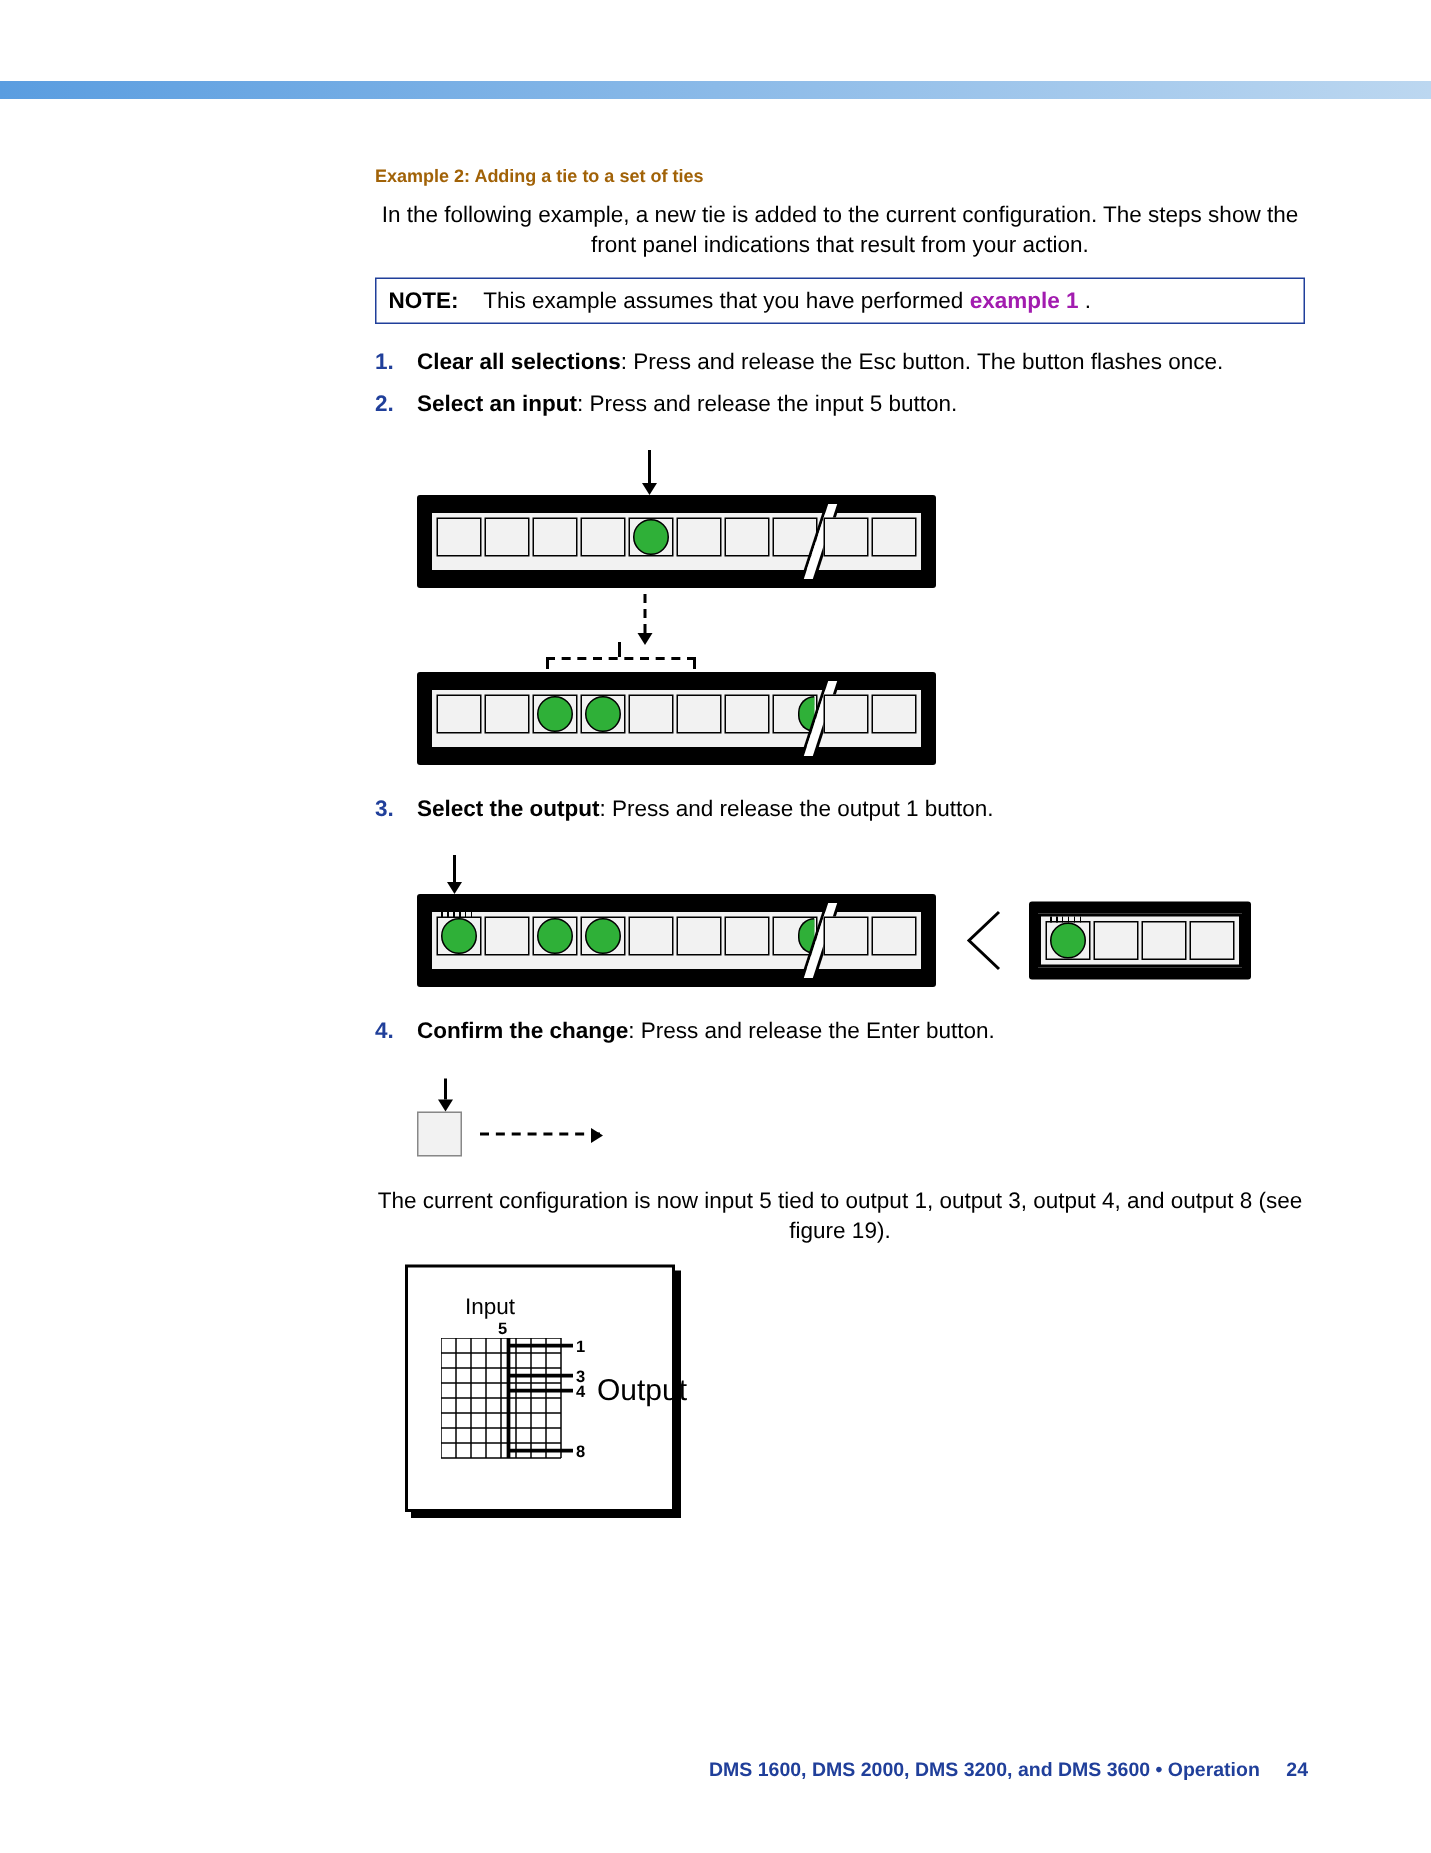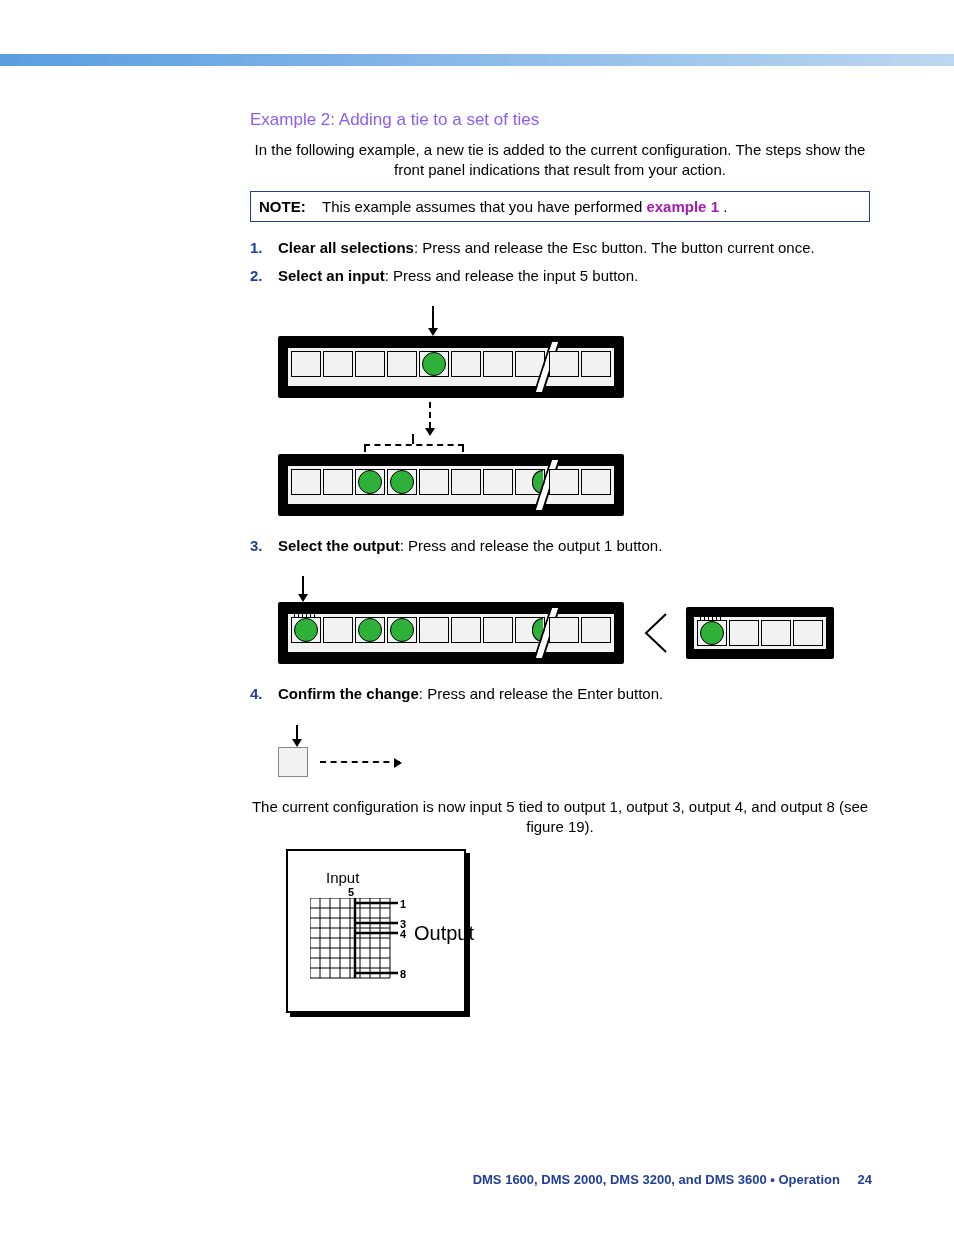--- a/index.html
+++ b/index.html
@@ -20,23 +20,23 @@
     height: 12px;
     background: linear-gradient(to right, #5a9de0 0%, #bcd7f0 100%);
   }
   .content {
     position: absolute;
     left: 250px;
     top: 110px;
     width: 620px;
   }
   .heading {
-    color: #8b5cf6;
-    font-weight: normal;
-    font-size: 17px;
+    color: #a16207;
+    font-weight: bold;
+    font-size: 12px;
     margin-bottom: 10px;
   }
   .para {
     line-height: 1.35;
     margin-bottom: 10px;
     text-align: center;
   }
   .note-box {
     border: 1.5px solid #203f9a;
     padding: 6px 8px;
@@ -180,21 +180,21 @@
     <span class="bold">NOTE:</span>
     <span>&nbsp;&nbsp;</span>
     <span>This example assumes that you have performed </span>
     <span class="link-blue">example 1</span>
     <span>.</span>
   </div>
 
   <ol class="steps">
     <li>
       <span class="num">1.</span>
-      <span class="bold">Clear all selections</span><span>: Press and release the Esc button. The button current once.</span>
+      <span class="bold">Clear all selections</span><span>: Press and release the Esc button. The button flashes once.</span>
     </li>
     <li>
       <span class="num">2.</span>
       <span class="bold">Select an input</span><span>: Press and release the input 5 button.</span>
     </li>
   </ol>
 
   <div class="diagram-block">
     
     <div style="position:relative;height:30px;width:340px;">
@@ -314,21 +314,21 @@
       </div>
     </div>
     <div class="row-flex" style="gap:12px;">
       <div class="single-slot"></div>
       <div class="dash-arrow-r"></div>
     </div>
   </div>
 
   <p class="para" style="margin-top:18px;">The current configuration is now input 5 tied to output 1, output 3, output 4, and output 8 (see figure 19).</p>
 
-  <div style="margin-top:12px;margin-left:36px;">
+  <div style="margin-top:12px;margin-left:20px;">
     <div class="matrix-box">
       <div style="text-align:left;margin-left:28px;font-family:Arial;font-size:15px;">Input</div>
       <div style="margin-left:50px;font-size:11px;font-weight:bold;">5</div>
       <div style="position:relative;">
         <svg width="90" height="84" style="margin-left:12px;">
 
           <g stroke="#000" stroke-width="1">
 
             <line x1="0" y1="0" x2="80" y2="0"></line>
               <line x1="0" y1="10" x2="80" y2="10"></line>

